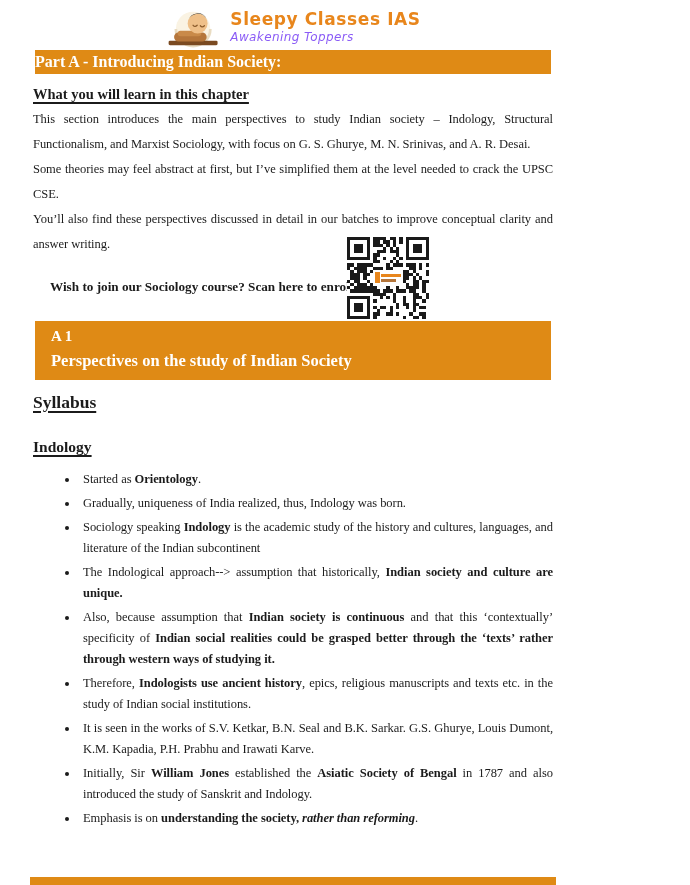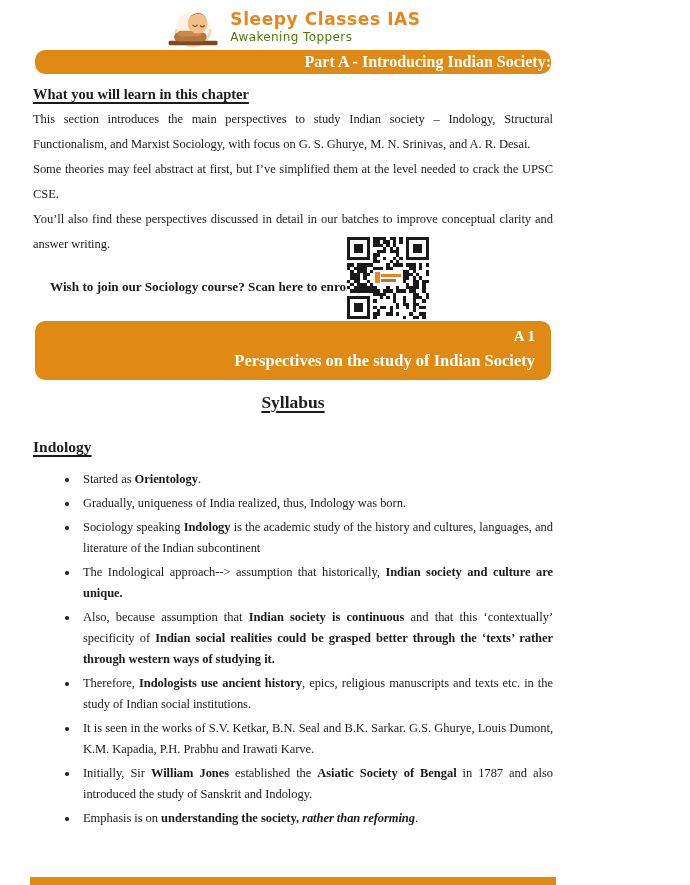--- a/index.html
+++ b/index.html
@@ -4,32 +4,32 @@
 <style>
   html,body{margin:0;padding:0;background:#fff;}
   .page{width:586px;height:885px;background:#fff;position:relative;overflow:hidden;
         font-family:"Liberation Serif", serif;color:#1b1b1b;}
   .content{padding:0 33px;}
   
   .header{display:flex;justify-content:center;align-items:center;gap:7px;padding-top:7px;height:41px;}
   .brand{display:flex;flex-direction:column;line-height:1.05;}
   .brand-title{font-family:"DejaVu Sans", sans-serif;font-weight:bold;font-size:17px;
                color:#E8861C;letter-spacing:.6px;}
-  .brand-tagline{font-family:"DejaVu Sans", sans-serif;font-size:12px;color:#4d7c0f;
-                 margin-top:2px;letter-spacing:.4px;}
-  
-  .banner{background:#DF8A15;color:#fff;text-align:right;font-weight:bold;margin:12px 2px;border-radius:10px;}
+  .brand-tagline{font-family:"DejaVu Sans", sans-serif;font-size:12px;color:#8b5cf6;
+                 font-style:italic;margin-top:2px;letter-spacing:.4px;}
+  
+  .banner{background:#DF8A15;color:#fff;text-align:left;font-weight:bold;margin:12px 2px;}
   .banner-1{font-size:16px;line-height:17px;padding:3px 0 4px;margin-top:2px;}
   .banner-2{padding:4px 16px 6px;margin-top:4px;}
   .banner-2 .l1{font-size:15px;line-height:23px;}
   .banner-2 .l2{font-size:16.5px;line-height:26px;}
   
   .h-chapter{margin:12px 0 0;font-size:14.5px;font-weight:bold;
              text-decoration:underline;text-decoration-thickness:1.5px;text-underline-offset:3px;}
-  .h-syllabus{margin:6px 0 0;text-align:center;font-size:17.5px;font-weight:bold;
+  .h-syllabus{margin:6px 0 0;text-align:left;font-size:17.5px;font-weight:bold;
               text-decoration:underline;text-decoration-thickness:1.5px;text-underline-offset:3px;}
   .h-indology{margin:25px 0 0;font-size:15.5px;font-weight:bold;
               text-decoration:underline;text-decoration-thickness:1.5px;text-underline-offset:3px;}
   
   .intro{margin-top:4px;font-size:12.5px;}
   .intro p{margin:0;line-height:25px;text-align:justify;letter-spacing:-0.05px;}
   
   .cta-row{position:relative;height:52px;margin-top:8px;}
   .cta-text{position:absolute;left:17px;top:14px;font-size:13.2px;font-weight:bold;}
   .qr-box{position:absolute;left:314px;top:-28px;width:82px;height:82px;}

